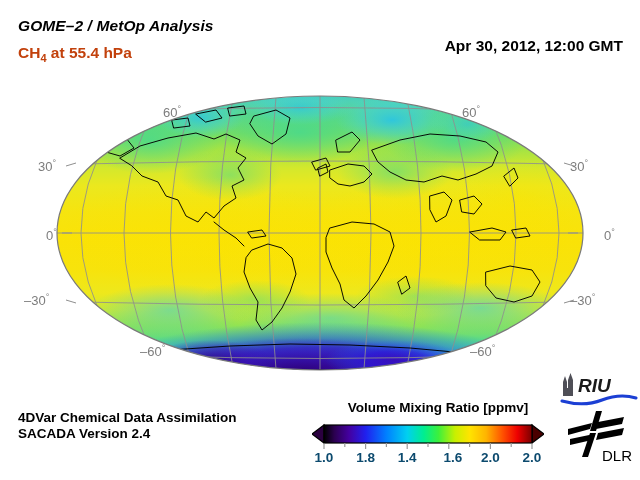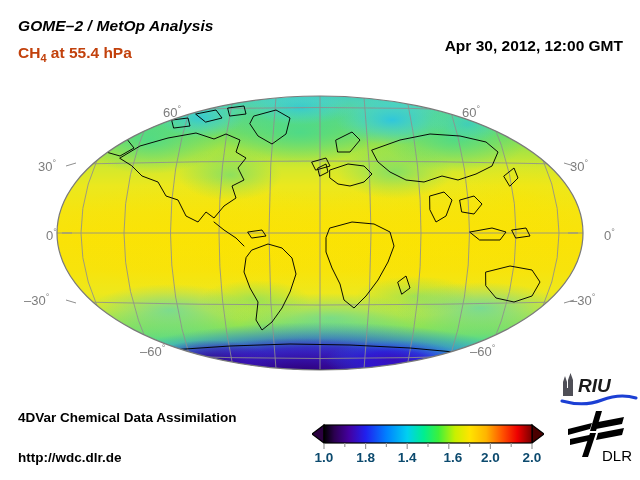--- a/index.html
+++ b/index.html
@@ -242,22 +242,23 @@
         <line x1="568" y1="233" x2="578" y2="233"></line>
         <line x1="66" y1="166" x2="76" y2="163"></line>
         <line x1="564" y1="163" x2="574" y2="166"></line>
         <line x1="66" y1="300" x2="76" y2="303"></line>
         <line x1="564" y1="303" x2="574" y2="300"></line>
       </g>
     </svg>
   </div>
 
   <div class="foot l1">4DVar Chemical Data Assimilation</div>
-  <div class="foot l3">http://wdc.dlr.de</div>
-
+  <div class="foot l2">SACADA Version 2.4</div>
+
+  <div id="cb-title">Volume Mixing Ratio [ppmv]</div>
 
   <div id="cb-box">
     <svg width="232" height="22" viewBox="0 0 232 22">
       <defs>
         <linearGradient id="cbGrad" x1="0" y1="0" x2="1" y2="0">
           <stop offset="0%" stop-color="#000000"></stop>
           <stop offset="5%" stop-color="#2b0050"></stop>
           <stop offset="12%" stop-color="#4400a0"></stop>
           <stop offset="20%" stop-color="#2020ee"></stop>
           <stop offset="30%" stop-color="#0080ff"></stop>

